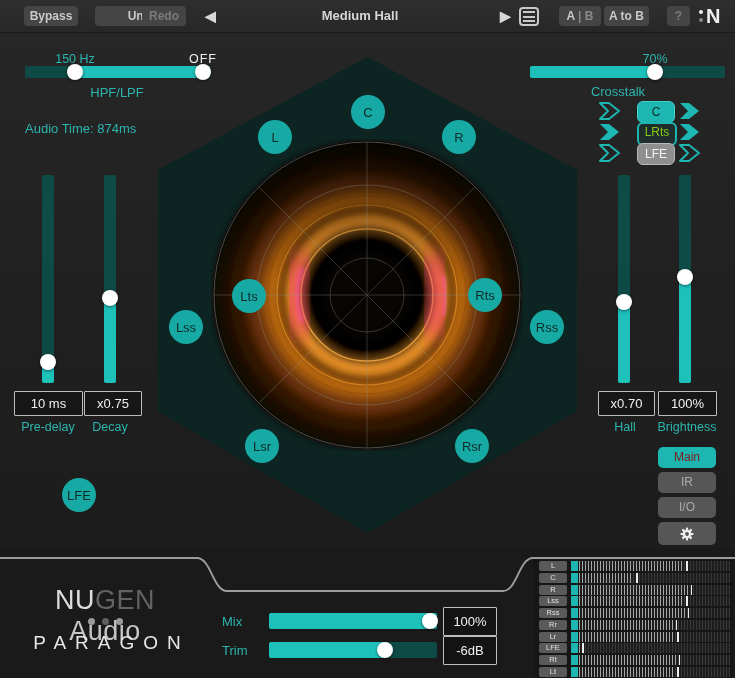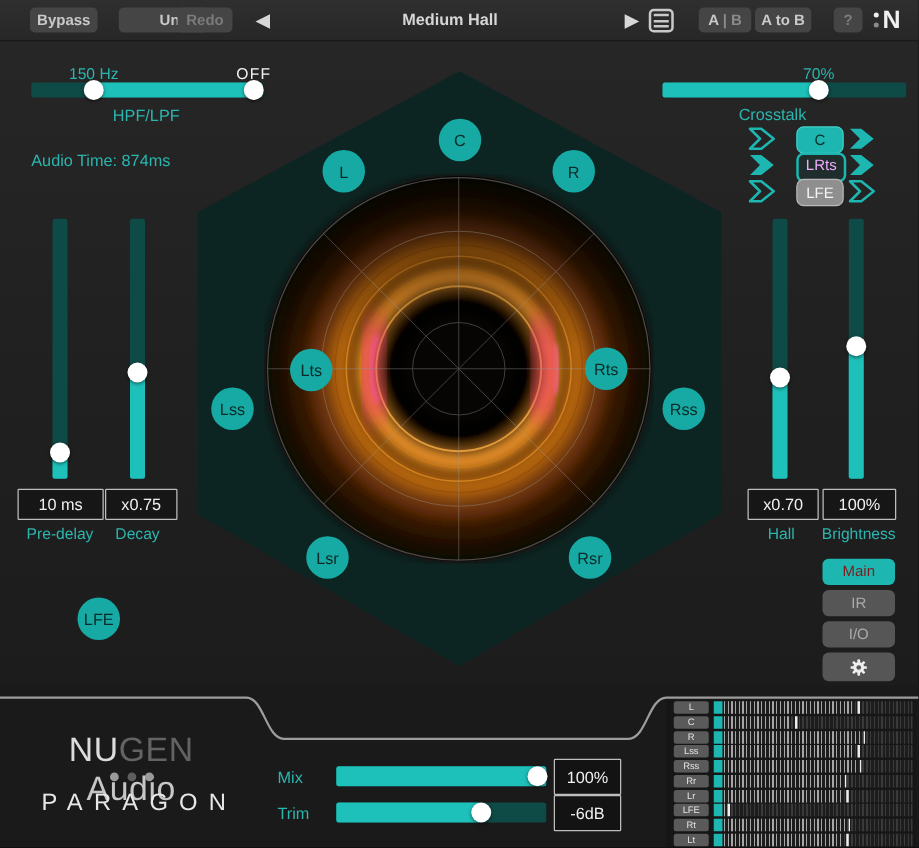--- a/index.html
+++ b/index.html
@@ -42,21 +42,21 @@
   .hex{position:absolute;left:158px;top:57px;width:419px;height:476px;background:#0d2522;
        clip-path:polygon(50% 0%,100% 23.7%,100% 74.4%,50% 100%,0% 74.4%,0% 23.7%);}
   .viz{position:absolute;left:211px;top:139px;width:312px;height:312px;}
   .node{position:absolute;width:34px;height:34px;border-radius:50%;background:#17a9a3;
         color:#0b2b28;font-size:13px;display:flex;align-items:center;justify-content:center;cursor:pointer;}
   
   .chev{position:absolute;width:24px;height:20px;cursor:pointer;}
   .route-btn{position:absolute;width:36px;height:20px;border-radius:6px;font-size:12px;
              line-height:20px;text-align:center;cursor:pointer;}
   .route-active{background:#1db6b0;border:1px solid #43d2cb;color:#0c302d;}
-  .route-outline{background:#1f2e2c;border:2px solid #1db6b0;color:#f0abfc;line-height:16px;}
+  .route-outline{background:#1f2e2c;border:2px solid #1db6b0;color:#84cc16;line-height:16px;}
   .route-gray{background:#8f8f8f;border:1px solid #b9b9b9;color:#f4f4f4;}
   
   .view-btn{position:absolute;left:658px;width:58px;height:21px;border-radius:5px;background:#565656;
             color:#ababab;font-size:12px;line-height:21px;text-align:center;cursor:pointer;}
   .view-btn.active{background:#1db6b0;color:#7f1d1d;}
   
   .footer{position:absolute;left:0;top:548px;width:735px;height:130px;background:#1a1a1a;}
   .brand{position:absolute;left:20px;top:585px;width:170px;text-align:center;font-size:27px;letter-spacing:.5px;}
   .brand .nu{color:#dcdcdc;} .brand .gen{color:#636363;} .brand .audio{color:#c6c6c6;}
   .brand-dots{position:absolute;left:20px;top:618px;width:170px;display:flex;justify-content:center;gap:7px;}

